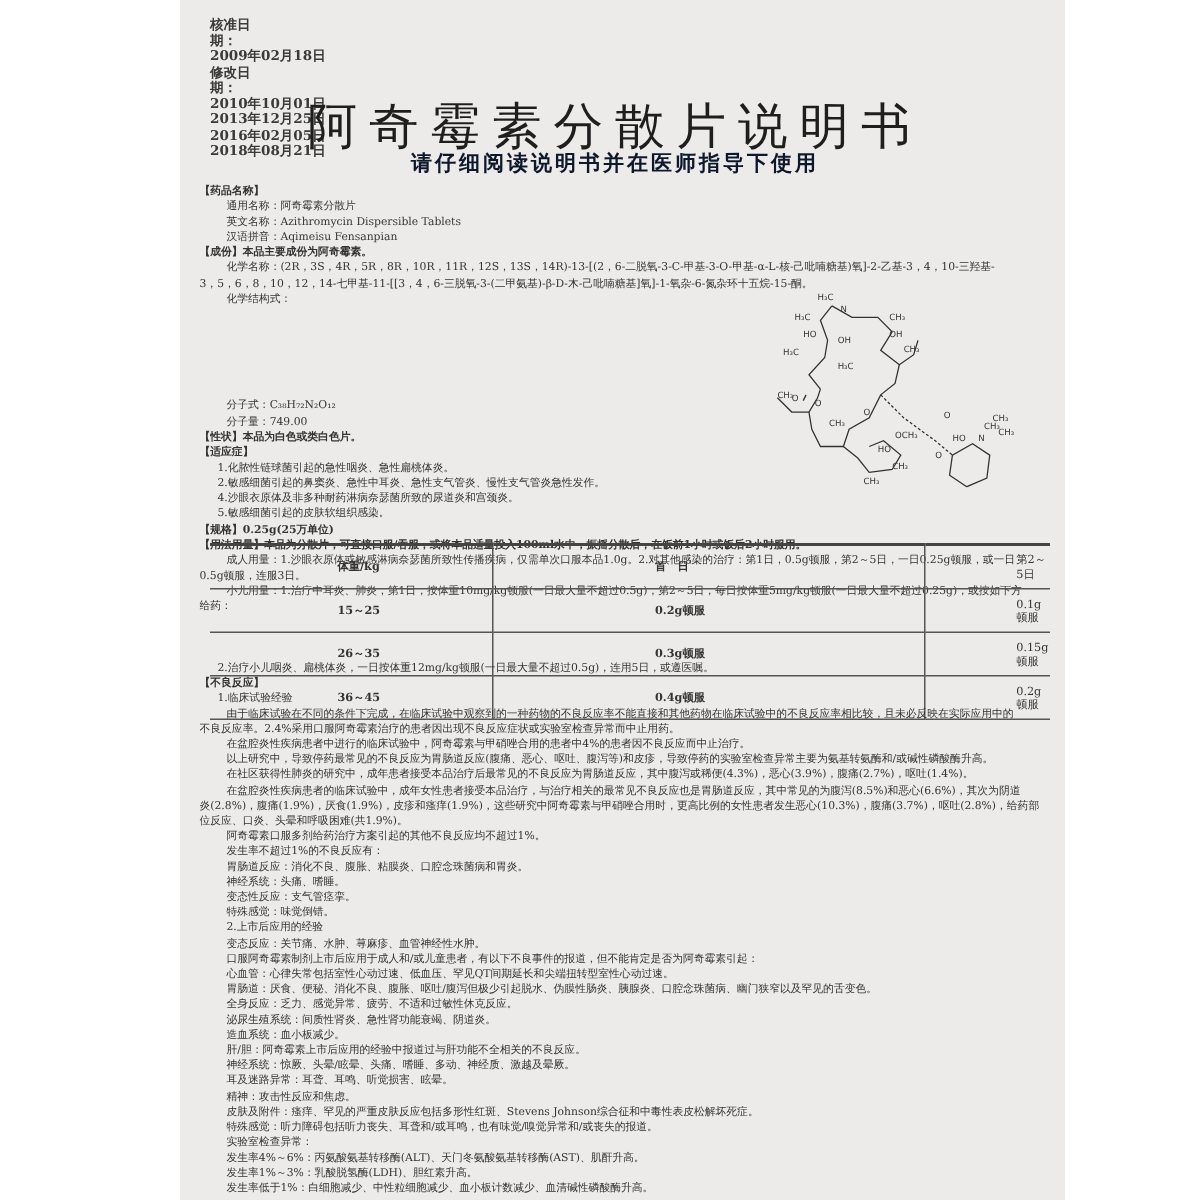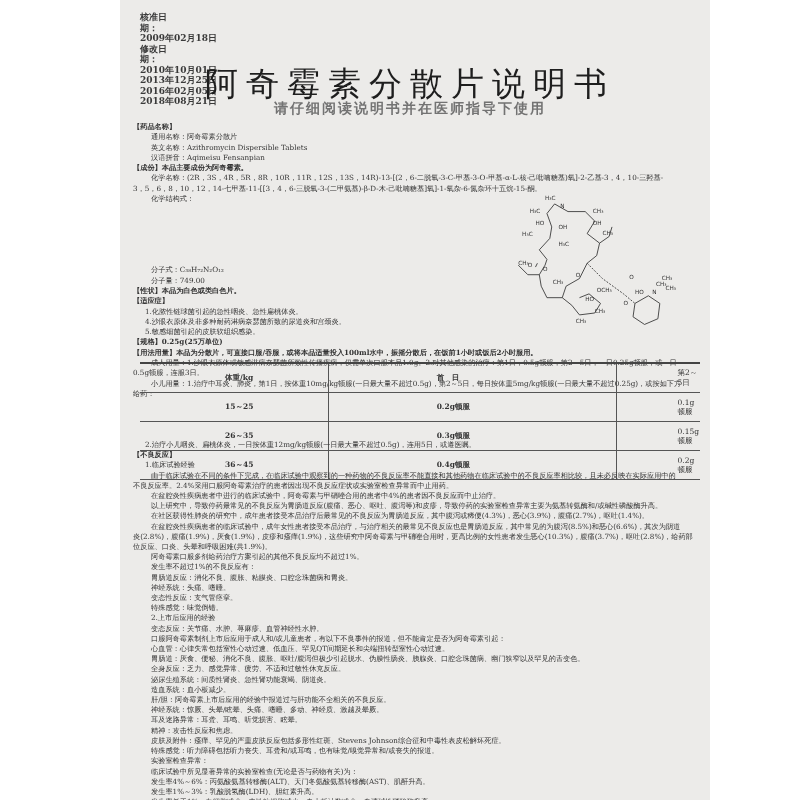--- a/index.html
+++ b/index.html
@@ -2,21 +2,21 @@
 <html><head>
 <meta charset="utf-8">
 <style>
   html, body { margin:0; padding:0; }
   body { width:800px; height:800px; background:#ffffff; overflow:hidden; position:relative; font-family:"DejaVu Serif", serif; color:#2a2a2a; }
   .paper { position:absolute; left:120px; top:0; width:590px; height:800px; background:#ecebe9; }
   .dates { position:absolute; left:140px; top:12px; font-size:9px; line-height:10.5px; font-weight:bold; color:#3a3a3a; }
   .dates .row { display:flex;flex-direction:column; }
   .dates .lbl { width:40px; }
   .title { position:absolute; left:120px; top:62px; width:580px; text-align:center; font-family:"DejaVu Sans", sans-serif; font-size:33px; letter-spacing:8px; color:#1e1e1e; font-weight:normal; }
-  .subtitle { position:absolute; left:120px; top:100px; width:580px; text-align:center; font-size:14px; font-weight:bold; letter-spacing:2px; color:#737373; }
+  .subtitle { position:absolute; left:120px; top:100px; width:580px; text-align:center; font-size:14px; font-weight:bold; letter-spacing:2px; color:#0f172a; }
   .body { position:absolute; left:133px; top:122px; width:560px; font-size:7.2px; line-height:10.3px; color:#333; }
   .sec { font-weight:bold; }
   .ind1 { padding-left:12px; }
   .ind2 { padding-left:18px; }
   .line { white-space:nowrap; overflow:hidden; }
   .struct { position:absolute; left:480px; top:190px; width:220px; height:135px; }
   table.dose { position:absolute; left:140px; top:362px; width:560px; border-collapse:collapse; font-size:7.5px; color:#333; }
   table.dose td { height:26px; text-align:center; border-bottom:1px solid #555; }
   table.dose tr:first-child td { border-top:2px solid #444; }
   table.dose td.c1 { text-align:left; padding-left:85px; width:130px; border-right:1px solid #555;font-weight:bold; }
@@ -63,20 +63,21 @@
   <div class="sec line">【成份】本品主要成份为阿奇霉素。</div>
   <div class="ind2 line">化学名称：(2R，3S，4R，5R，8R，10R，11R，12S，13S，14R)-13-[(2，6-二脱氧-3-C-甲基-3-O-甲基-α-L-核-己吡喃糖基)氧]-2-乙基-3，4，10-三羟基-</div>
   <div class="line">3，5，6，8，10，12，14-七甲基-11-[[3，4，6-三脱氧-3-(二甲氨基)-β-D-木-己吡喃糖基]氧]-1-氧杂-6-氮杂环十五烷-15-酮。</div>
   <div class="ind2 line">化学结构式：</div>
   <div style="height:61px"></div>
   <div class="ind2 line">分子式：C₃₈H₇₂N₂O₁₂</div>
   <div class="ind2 line">分子量：749.00</div>
   <div class="sec line">【性状】本品为白色或类白色片。</div>
   <div class="sec line">【适应症】</div>
   <div class="ind1 line">1.化脓性链球菌引起的急性咽炎、急性扁桃体炎。</div>
+  <div class="ind1 line">2.敏感细菌引起的鼻窦炎、急性中耳炎、急性支气管炎、慢性支气管炎急性发作。</div>
   <div class="ind1 line">4.沙眼衣原体及非多种耐药淋病奈瑟菌所致的尿道炎和宫颈炎。</div>
   <div class="ind1 line">5.敏感细菌引起的皮肤软组织感染。</div>
   <div class="sec line">【规格】0.25g(25万单位)</div>
   <div class="sec line">【用法用量】本品为分散片，可直接口服/吞服，或将本品适量投入100ml水中，振摇分散后，在饭前1小时或饭后2小时服用。</div>
   <div class="ind2 line">成人用量：1.沙眼衣原体或敏感淋病奈瑟菌所致性传播疾病，仅需单次口服本品1.0g。2.对其他感染的治疗：第1日，0.5g顿服，第2～5日，一日0.25g顿服，或一日</div>
   <div class="line">0.5g顿服，连服3日。</div>
   <div class="ind2 line">小儿用量：1.治疗中耳炎、肺炎，第1日，按体重10mg/kg顿服(一日最大量不超过0.5g)，第2～5日，每日按体重5mg/kg顿服(一日最大量不超过0.25g)，或按如下方</div>
   <div class="line">给药：</div>
 </div>
 
@@ -173,18 +174,17 @@
   <div class="ind2 line">全身反应：乏力、感觉异常、疲劳、不适和过敏性休克反应。</div>
   <div class="ind2 line">泌尿生殖系统：间质性肾炎、急性肾功能衰竭、阴道炎。</div>
   <div class="ind2 line">造血系统：血小板减少。</div>
   <div class="ind2 line">肝/胆：阿奇霉素上市后应用的经验中报道过与肝功能不全相关的不良反应。</div>
   <div class="ind2 line">神经系统：惊厥、头晕/眩晕、头痛、嗜睡、多动、神经质、激越及晕厥。</div>
   <div class="ind2 line">耳及迷路异常：耳聋、耳鸣、听觉损害、眩晕。</div>
   <div class="ind2 line">精神：攻击性反应和焦虑。</div>
   <div class="ind2 line">皮肤及附件：瘙痒、罕见的严重皮肤反应包括多形性红斑、Stevens Johnson综合征和中毒性表皮松解坏死症。</div>
   <div class="ind2 line">特殊感觉：听力障碍包括听力丧失、耳聋和/或耳鸣，也有味觉/嗅觉异常和/或丧失的报道。</div>
   <div class="ind2 line">实验室检查异常：</div>
-  <div class="ind2 line">临床试验中所见显著异常的实验室检查(无论是否与药物有关)为：</div>
   <div class="ind2 line">发生率4%～6%：丙氨酸氨基转移酶(ALT)、天门冬氨酸氨基转移酶(AST)、肌酐升高。</div>
   <div class="ind2 line">发生率1%～3%：乳酸脱氢酶(LDH)、胆红素升高。</div>
   <div class="ind2 line">发生率低于1%：白细胞减少、中性粒细胞减少、血小板计数减少、血清碱性磷酸酶升高。</div>
 
 </div>
 
 </body></html>

